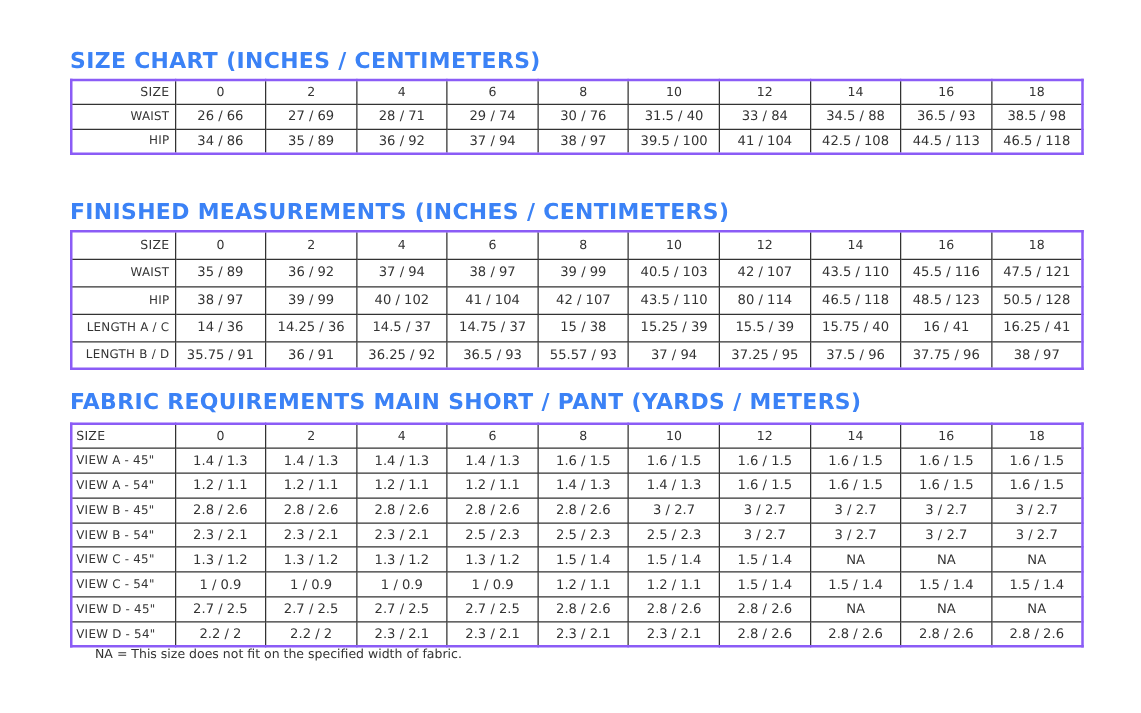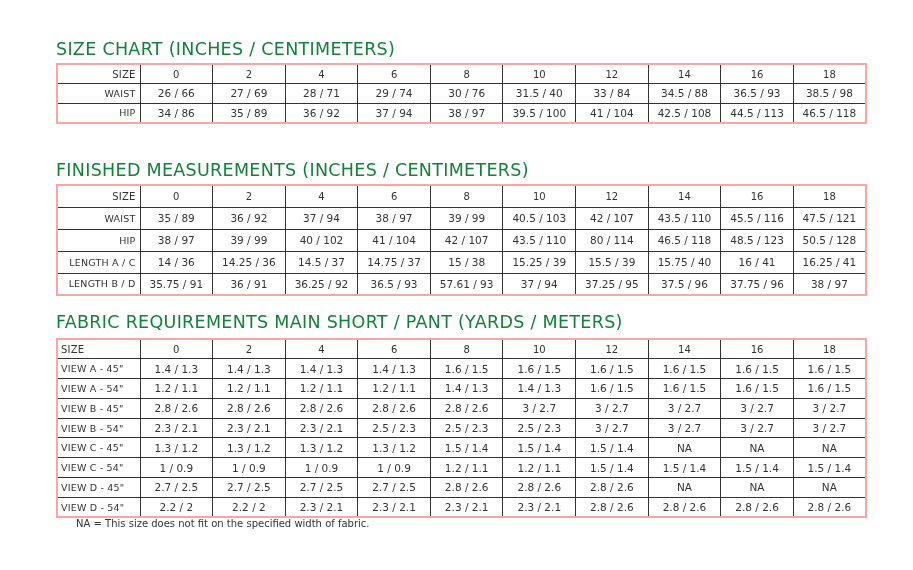--- a/index.html
+++ b/index.html
@@ -13,32 +13,32 @@
       position: relative;
       overflow: hidden;
       font-family: "DejaVu Sans", sans-serif;
       color: #2a2a2a;
     }
     .section-title {
       position: absolute;
       left: 56px;
       font-size: 17.5px;
       letter-spacing: 0.3px;
-      font-weight: normal;
-      color: #15803d;
+      font-weight: bold;
+      color: #3b82f6;
       white-space: nowrap;
       margin: 0;
     }
     table.grid {
       position: absolute;
       left: 56px;
       border-collapse: collapse;
       table-layout: fixed;
       width: 809px;
-      border: 2px solid #fca5a5;
+      border: 2px solid #8b5cf6;
     }
     table.grid col.label-col { width: 83px; }
     table.grid col.size-col { width: 72.6px; }
     table.grid td, table.grid th {
       border: 1.5px solid #333;
       font-weight: normal;
       font-size: 10.5px;
       color: #333;
       text-align: center;
       padding: 0 2px;
@@ -204,21 +204,21 @@
         <td>15.75 / 40</td>
         <td>16 / 41</td>
         <td>16.25 / 41</td>
       </tr>
       <tr>
         <td class="row-label">LENGTH B / D</td>
         <td>35.75 / 91</td>
         <td>36 / 91</td>
         <td>36.25 / 92</td>
         <td>36.5 / 93</td>
-        <td>57.61 / 93</td>
+        <td>55.57 / 93</td>
         <td>37 / 94</td>
         <td>37.25 / 95</td>
         <td>37.5 / 96</td>
         <td>37.75 / 96</td>
         <td>38 / 97</td>
       </tr>
     </tbody>
   </table>
 
 <h2 class="section-title" id="title3">FABRIC REQUIREMENTS MAIN SHORT / PANT (YARDS / METERS)</h2>

